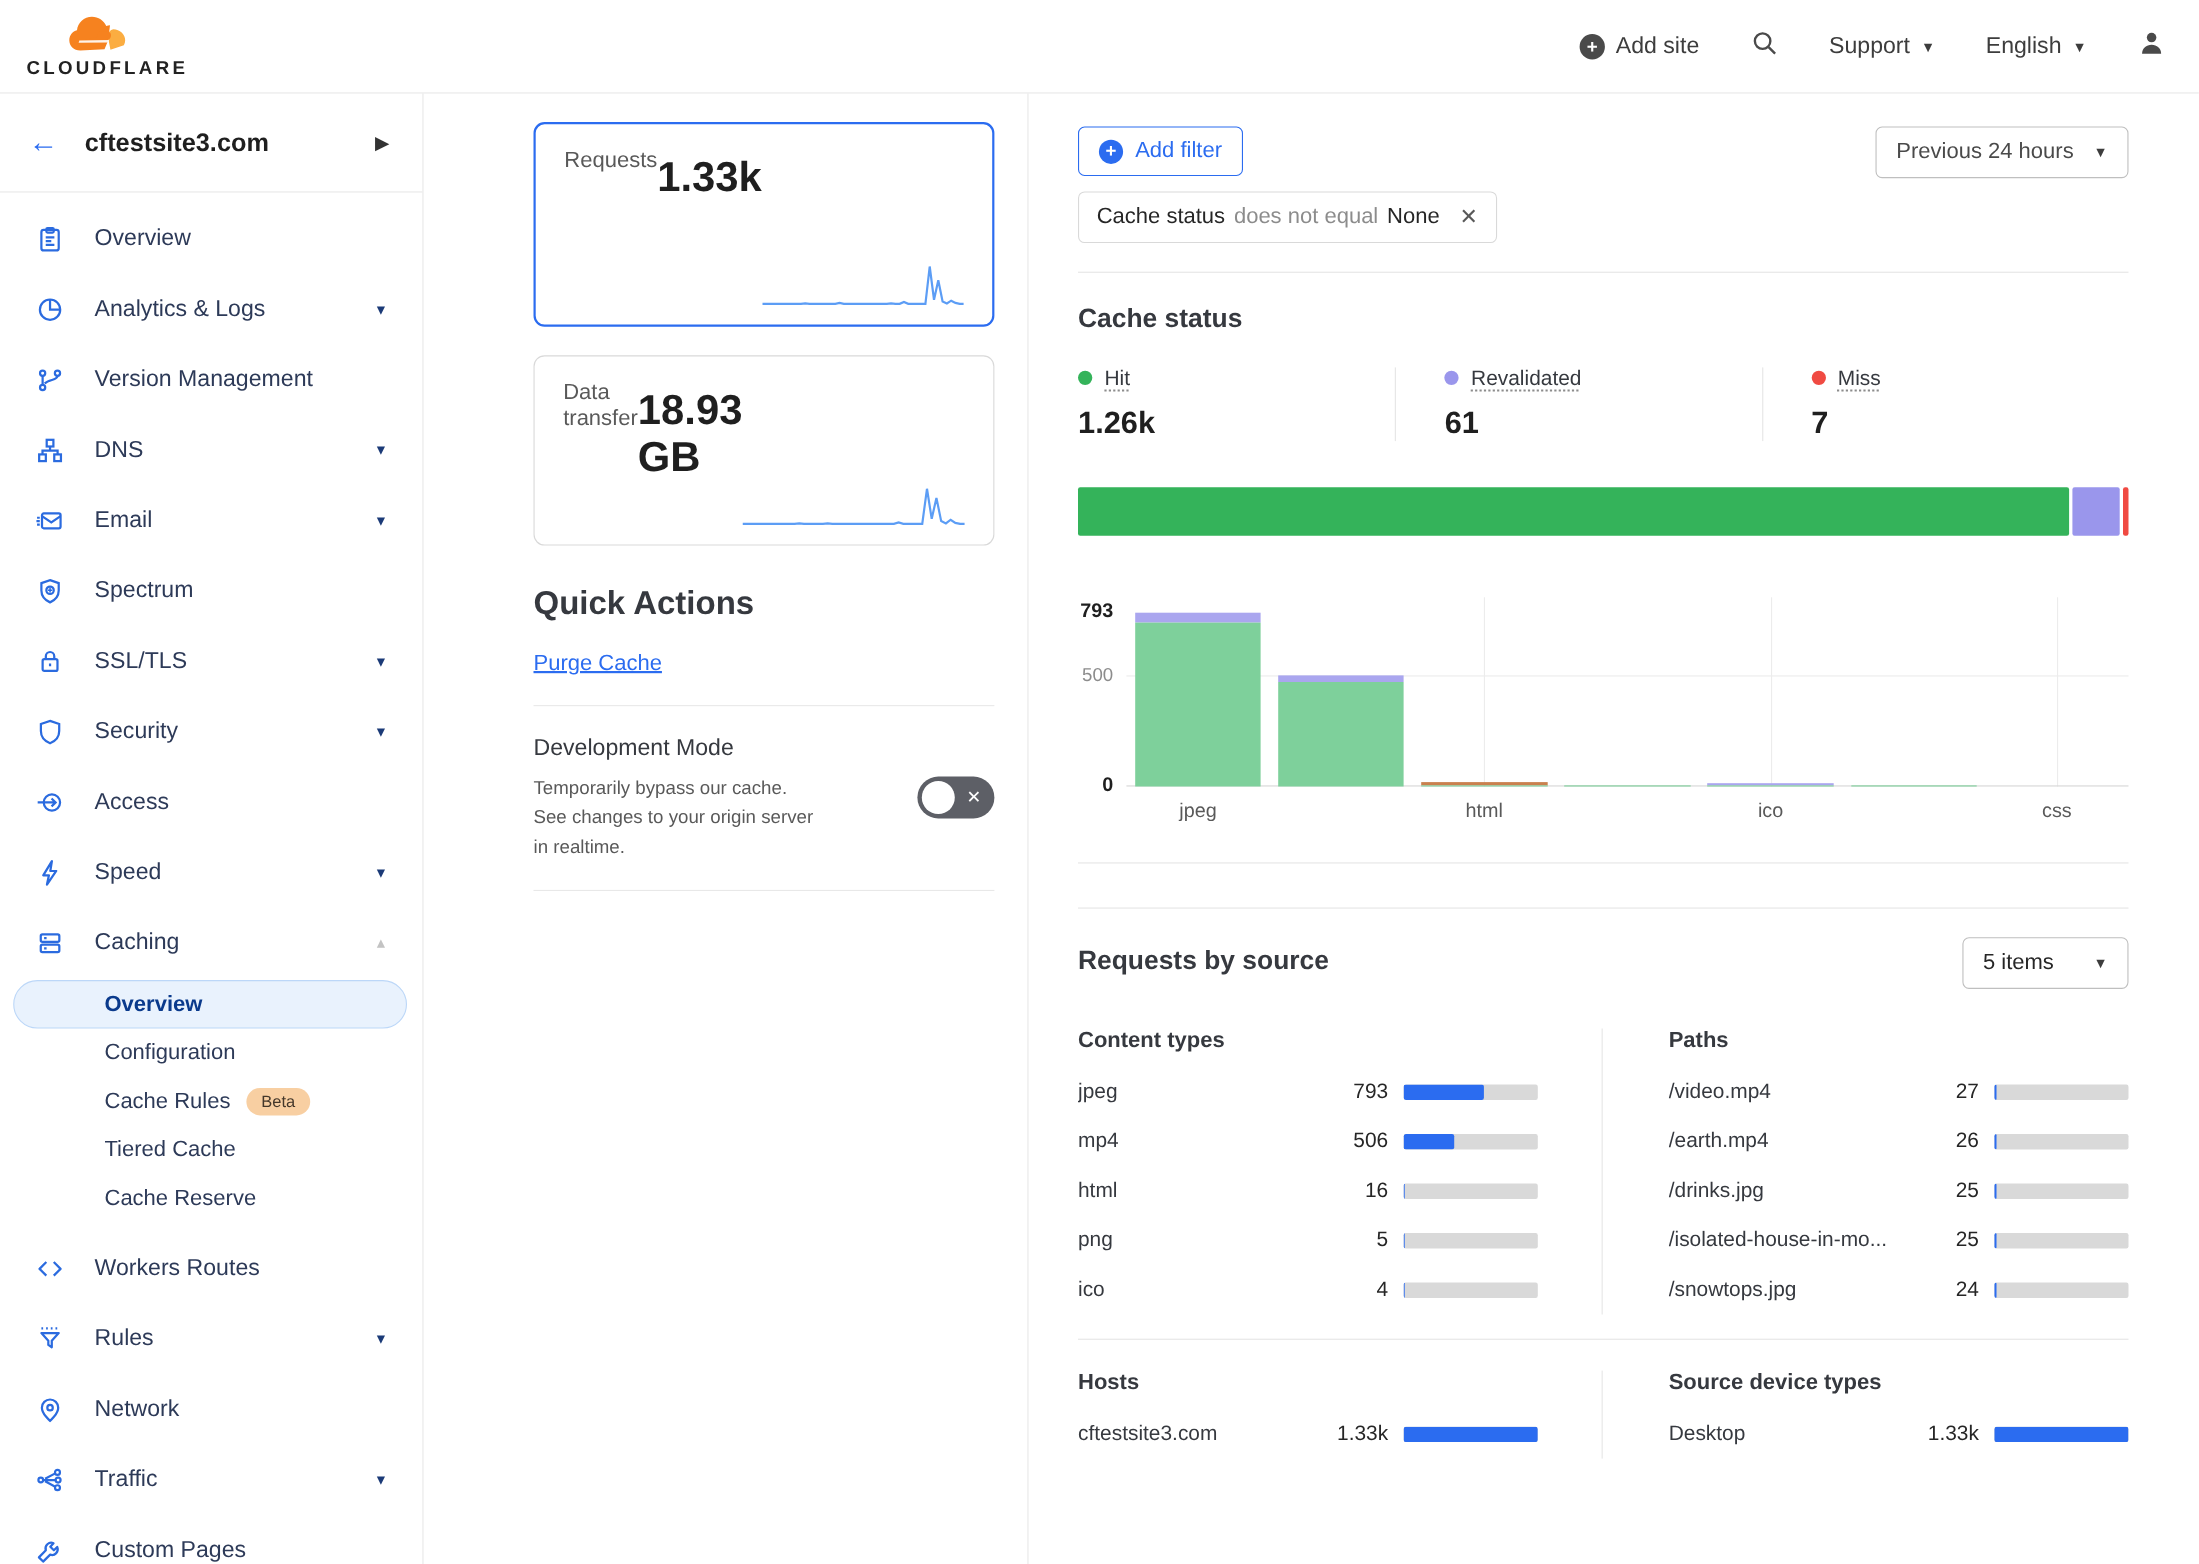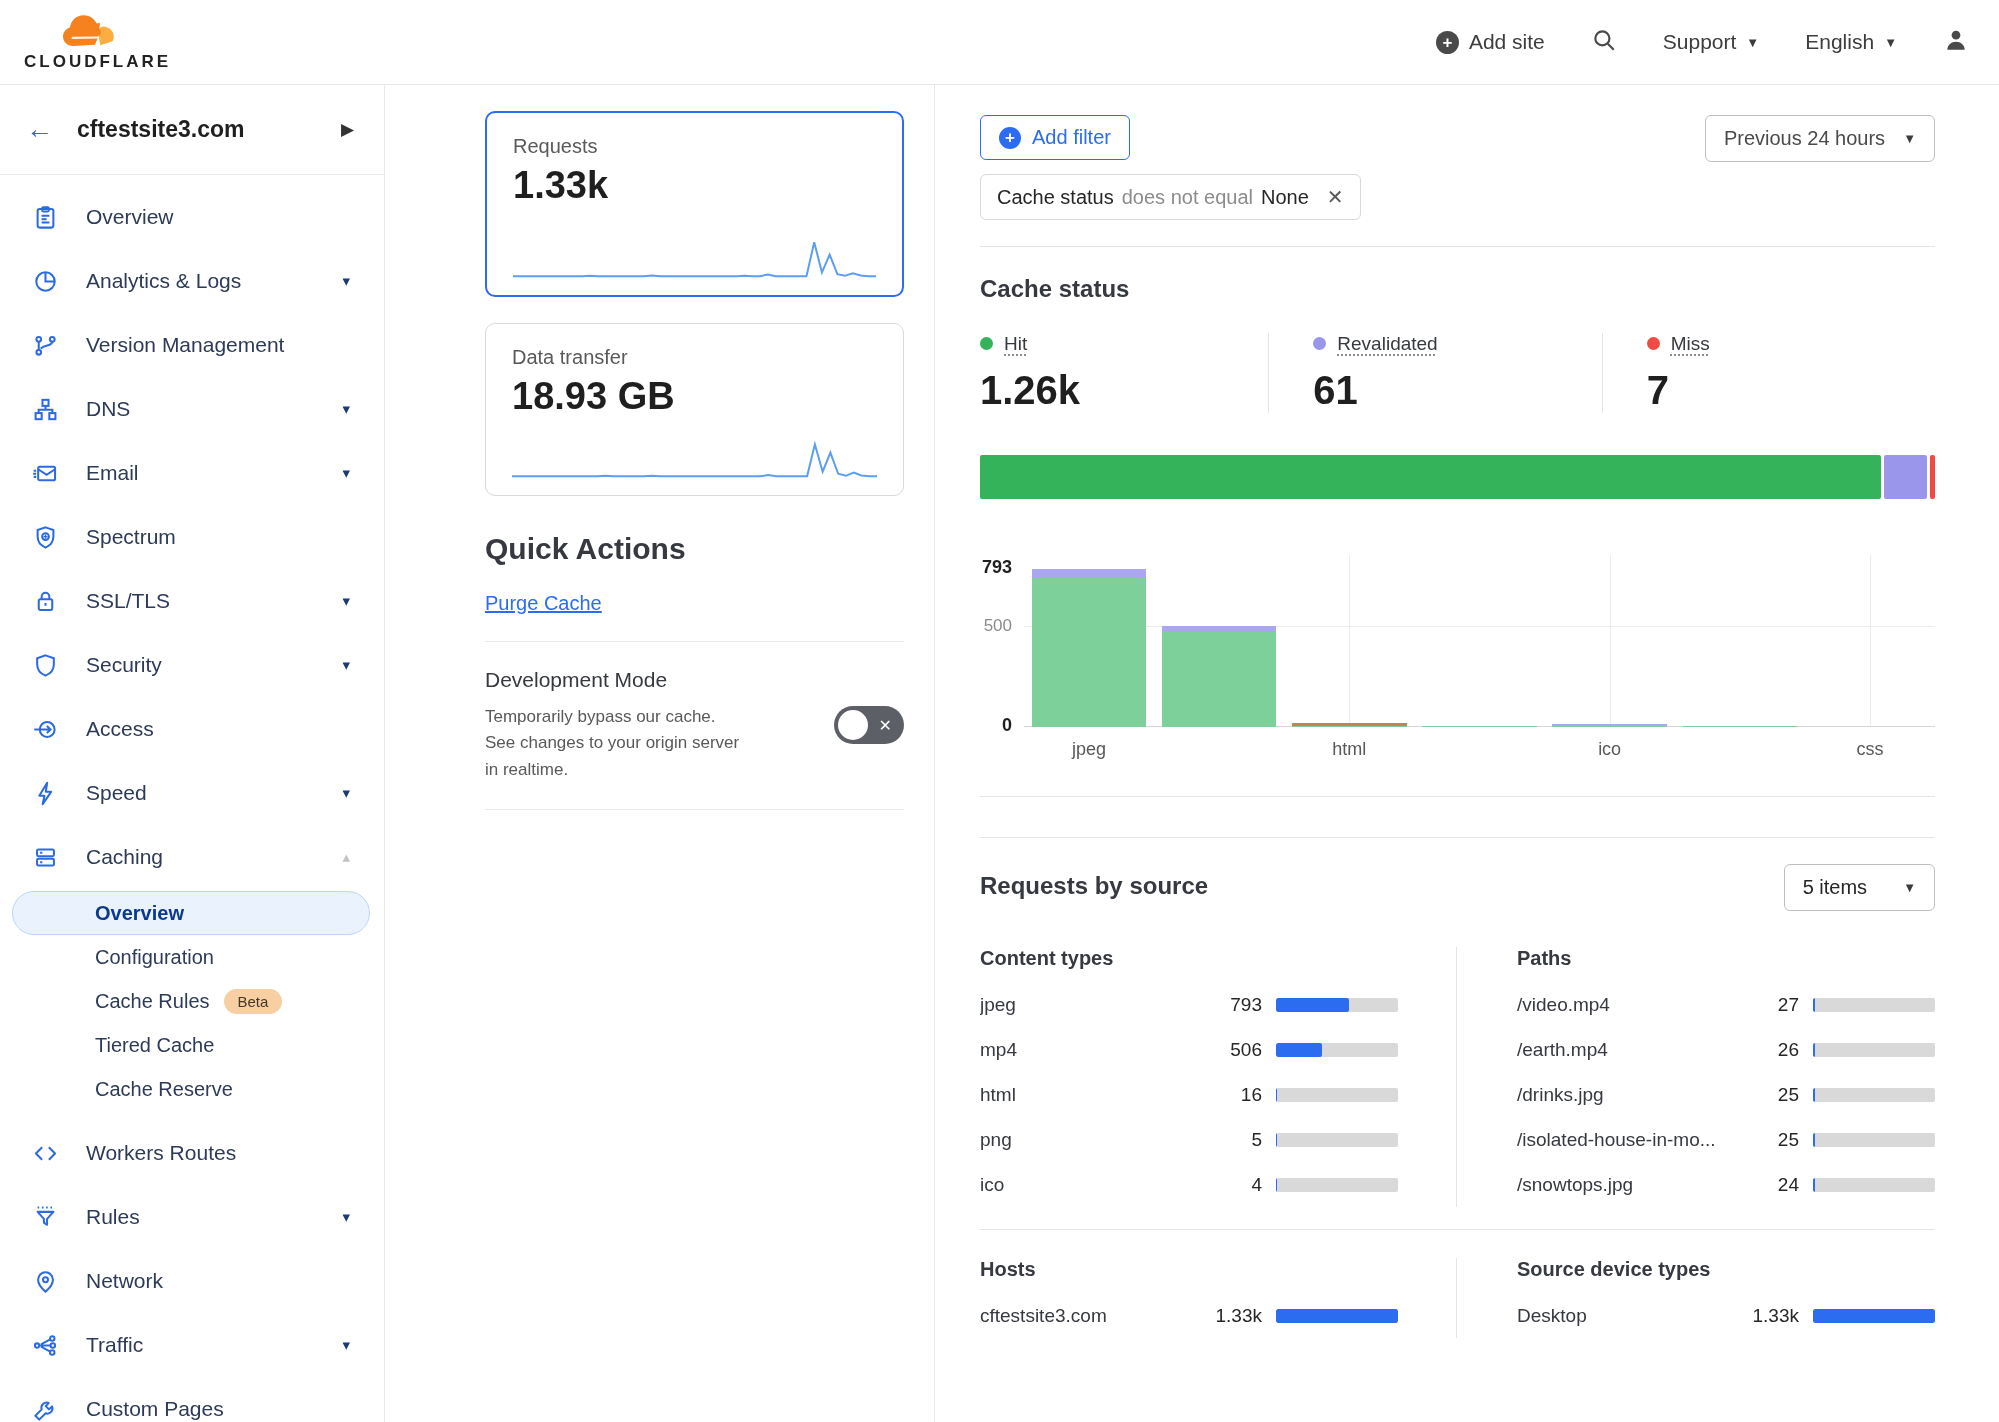--- a/index.html
+++ b/index.html
@@ -34,21 +34,21 @@
   .nav-caret { font-size:15px; color:#1b3a77; }
   .nav-caret.up { color:#c3c3c3; }
   .subnav { padding:2px 0 10px; }
   .sub-item { height:44px; display:flex; align-items:center; padding-left:82px; font-size:20px;
     color:#2d3a58; border-radius:24px; margin:0 14px 0 12px; border:1px solid transparent; cursor:pointer; }
   .sub-item.selected { background:#e9f2fd; border-color:#bcd7f8; color:#0a3a8c; font-weight:700; }
   .beta { background:#f8cfa2; color:#44372a; font-size:15px; padding:4px 14px; border-radius:14px; margin-left:14px; font-weight:400; }
   
   .mid { width:550px; flex-shrink:0; border-right:1px solid #e8e8e8; padding:26px 30px 0 100px; }
   .metric-card { border:1px solid #d9d9d9; border-radius:10px; padding:22px 26px 16px; margin-bottom:26px;
-    height:186px; display:flex; flex-direction:column; cursor:pointer; }
+    height:186px; display:flex; flex-direction:row; cursor:pointer; }
   .metric-card.selected { border:2px solid #2b6cf0; }
   .metric-card.second { height:173px; }
   .m-label { font-size:20px; color:#595959; }
   .m-value { font-size:38px; font-weight:700; color:#1f1f1f; margin-top:6px; }
   .spark { margin-top:auto; width:100%; height:46px; }
   h2.qa { font-size:30px; font-weight:700; color:#36393f; margin:36px 0 26px; }
   .purge { color:#2b6cf0; font-size:20px; text-decoration:underline; cursor:pointer; display:inline-block; }
   .sep { border:none; border-top:1px solid #e8e8e8; margin:26px 0; }
   .dev-title { font-size:21px; color:#36393f; }
   .dev-row { display:flex; justify-content:space-between; align-items:flex-start; }
@@ -70,21 +70,21 @@
   .chip-x { color:#595959; font-size:20px; margin-left:10px; cursor:pointer; }
   .timerange { border:1px solid #bfbfbf; border-radius:6px; padding:11px 18px; font-size:20px; color:#4a4a4a;
     display:flex; gap:18px; align-items:center; cursor:pointer; background:#fff; }
   .panel1 { border-top:1px solid #e5e5e5; border-bottom:1px solid #e5e5e5; padding:28px 0 36px; }
   h3.sec { font-size:24px; font-weight:700; color:#36393f; margin:0 0 30px; }
   .stats { display:flex; margin-bottom:42px; }
   .stat { flex:1; }
   .stat + .stat { border-left:1px solid #e5e5e5; padding-left:44px; }
   .dot { width:13px; height:13px; border-radius:50%; display:inline-block; margin-right:11px; }
   .stat-label { font-size:19px; color:#36393f; text-decoration:underline dotted #8c8c8c; text-underline-offset:5px; }
-  .stat-value { font-size:40px; font-weight:700; color:#1f1f1f; margin-top:13px; }
+  .stat-value { font-size:28px; font-weight:700; color:#1f1f1f; margin-top:13px; }
   .stackbar { display:flex; gap:3px; height:44px; margin-bottom:56px; }
   .seg { border-radius:2px; }
   .chart-wrap { position:relative; margin-left:44px; height:172px; }
   .gridline-h { position:absolute; left:0; right:0; height:1px; background:#ececec; }
   .baseline { position:absolute; left:0; right:0; bottom:0; height:1px; background:#d6d6d6; }
   .vline { position:absolute; top:0; bottom:0; width:1px; background:#ececec; }
   .slots { position:absolute; left:0; right:0; top:0; bottom:0; display:flex; }
   .slot { flex:1; position:relative; }
   .barstack { position:absolute; bottom:0; left:6%; width:88%; display:flex; flex-direction:column-reverse; }
   .ytick { position:absolute; right:calc(100% + 12px); font-size:17px; color:#8c8c8c; white-space:nowrap; }

